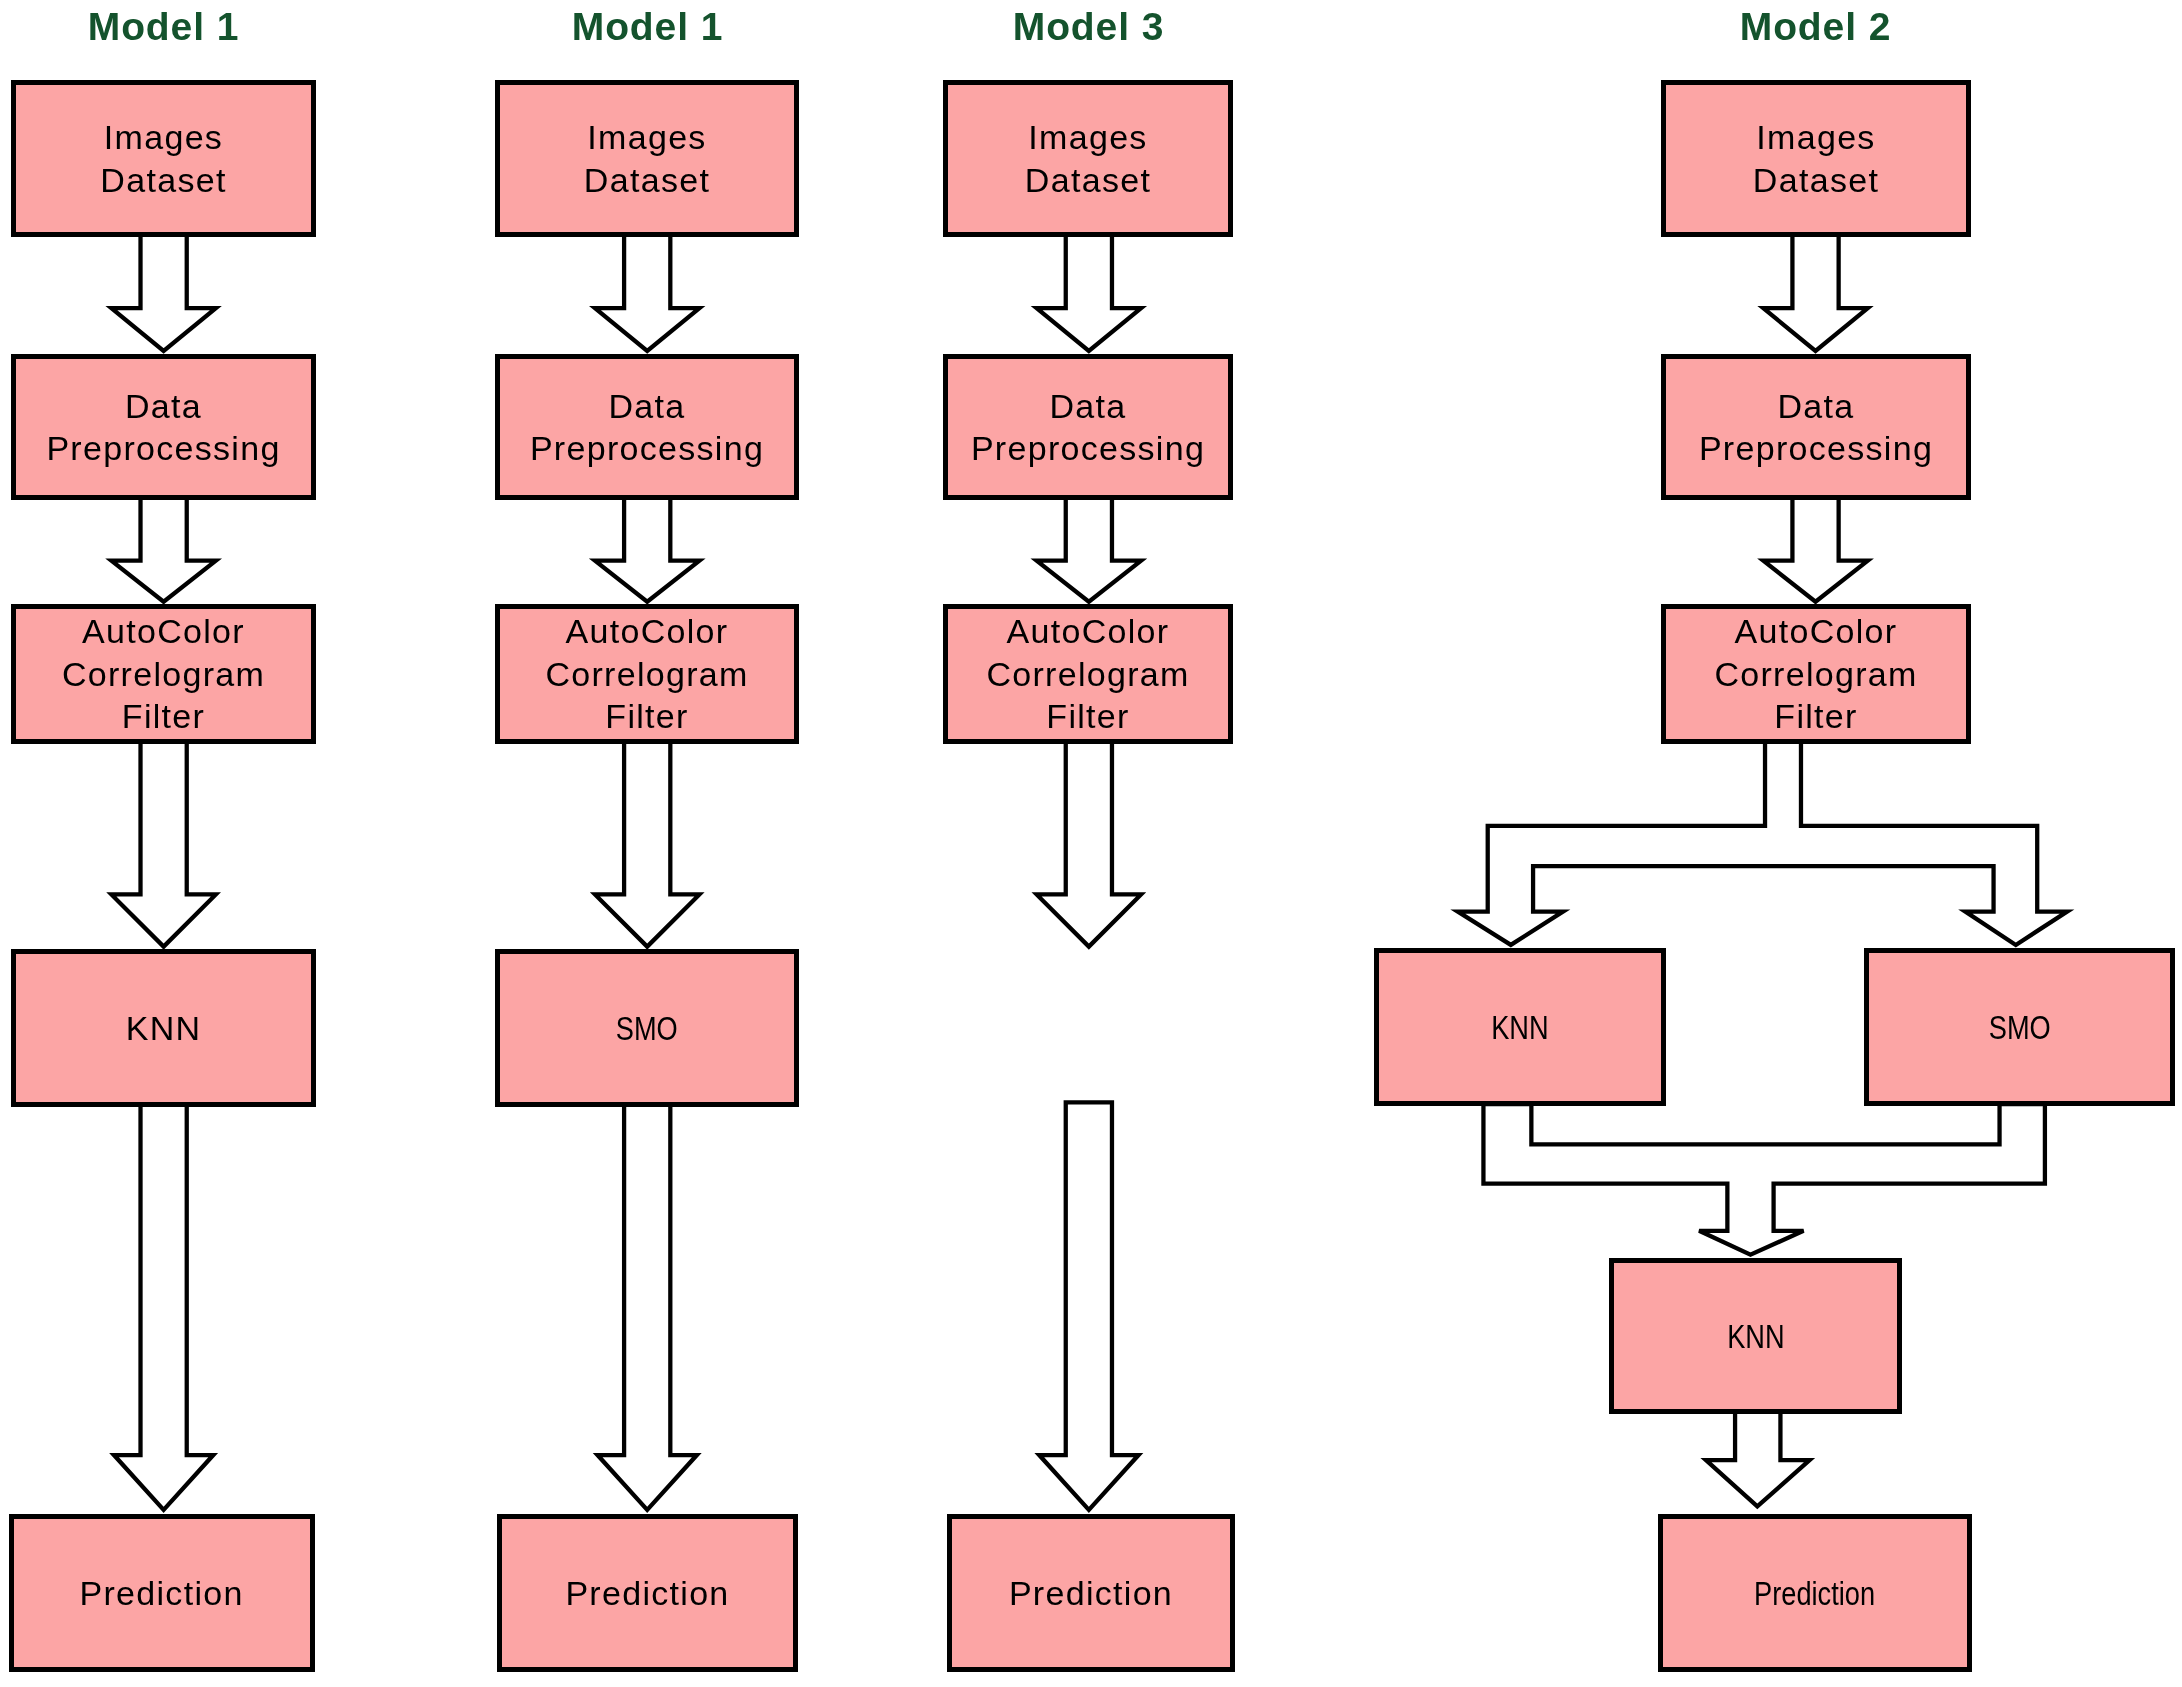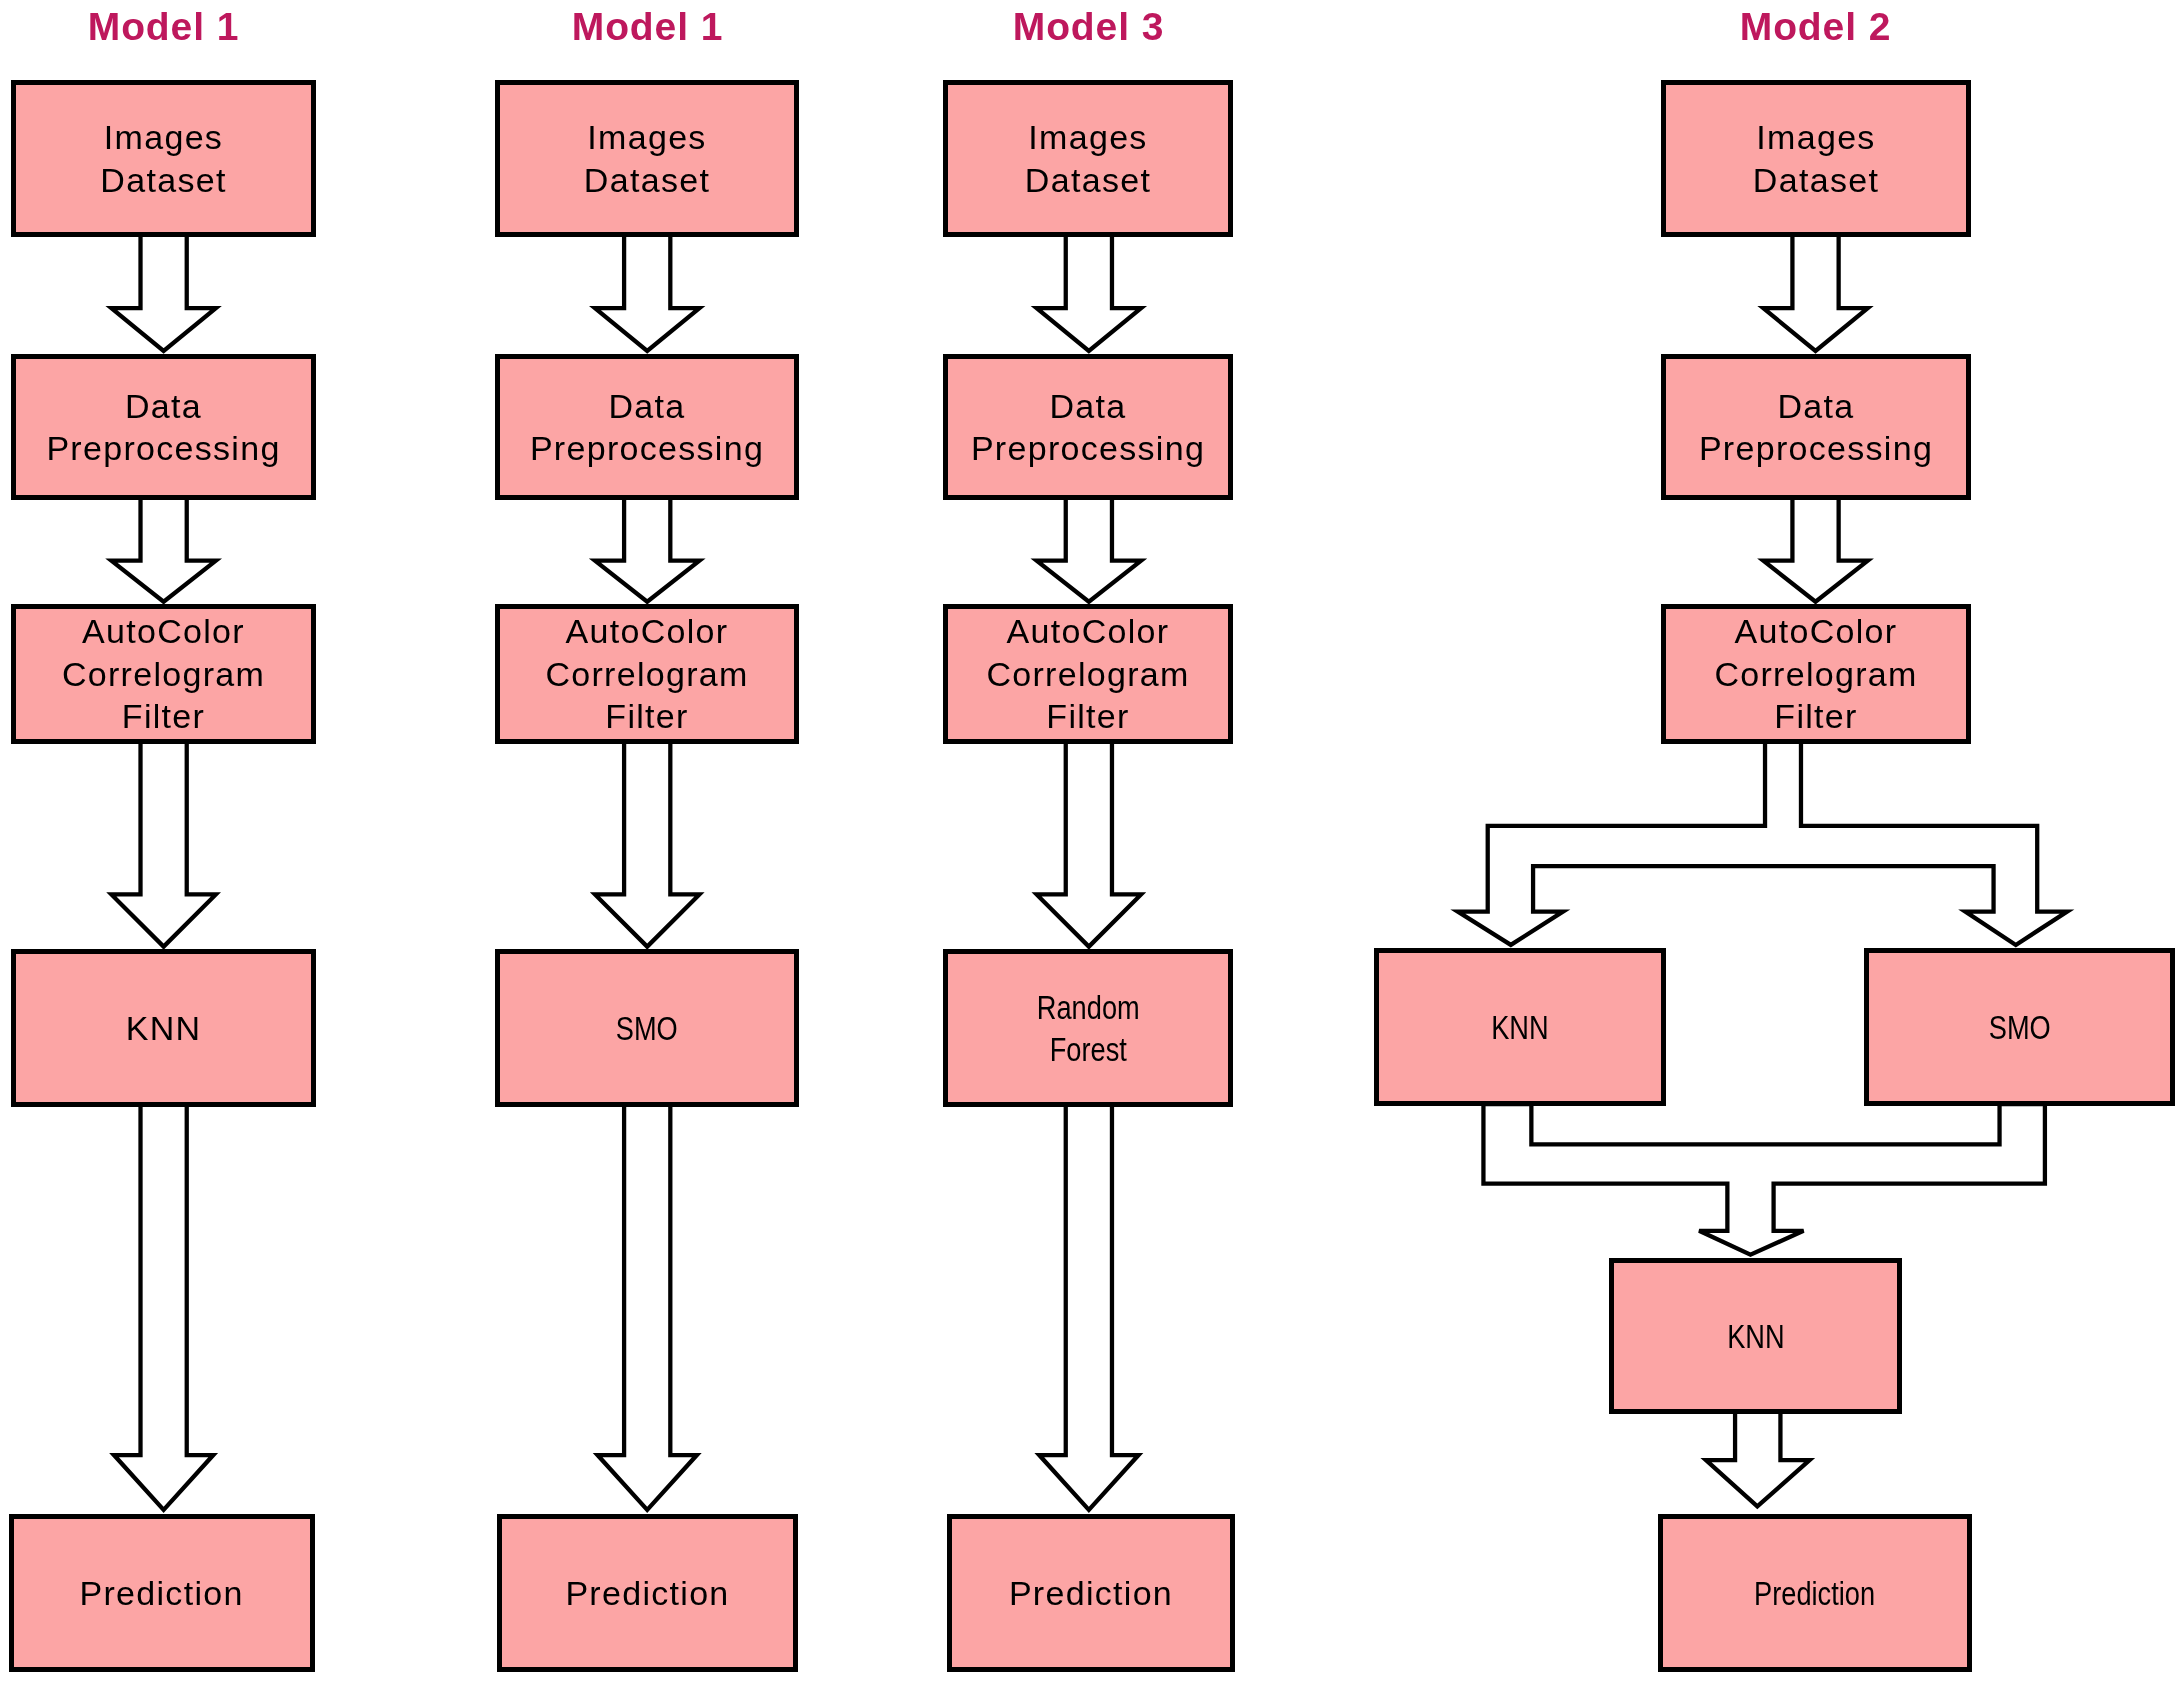--- a/index.html
+++ b/index.html
@@ -45,21 +45,21 @@
     letter-spacing: 0px;
   }
   .model-title {
     position: absolute;
     top: 5.1px;
     width: 291px;
     text-align: center;
     font-size: 39px;
     font-weight: bold;
     letter-spacing: 0.9px;
-    color: #be185d;
+    color: #14532d;
     z-index: 2;
   }
   .arrow-path {
     fill: #ffffff;
     stroke: #000000;
     stroke-width: 5;
     stroke-linejoin: miter;
   }
 </style>
 </head>
@@ -142,24 +142,20 @@
   </div>
   <div class="flow-box" style="left:943px; top:354px;  width:290px; height:146px;">
     <span class="box-label">Data
 Preprocessing</span>
   </div>
   <div class="flow-box" style="left:943px; top:604px;  width:290px; height:140px;">
     <span class="box-label">AutoColor
 Correlogram
 Filter</span>
   </div>
-  <div class="flow-box" style="left:943px; top:949px; width:290px; height:158px;">
-    <span class="box-label cond">Random
-Forest</span>
-  </div>
   <div class="flow-box" style="left:947px; top:1514px; width:288px; height:158px;">
     <span class="box-label">Prediction</span>
   </div>
 
   <div class="flow-box" style="left:1661px; top:80px;   width:310px; height:157px;">
     <span class="box-label">Images
 Dataset</span>
   </div>
   <div class="flow-box" style="left:1661px; top:354px;  width:310px; height:146px;">
     <span class="box-label">Data

